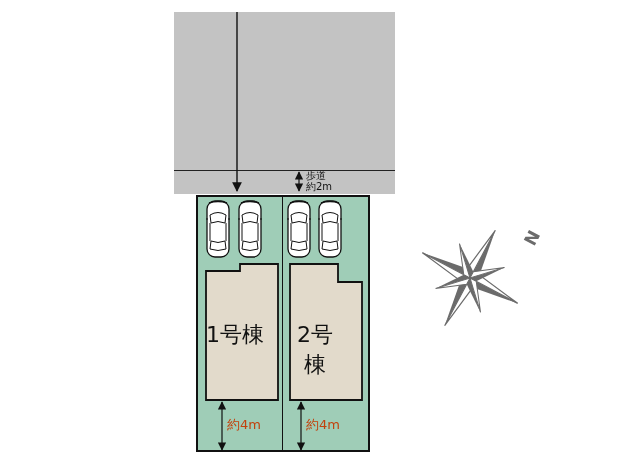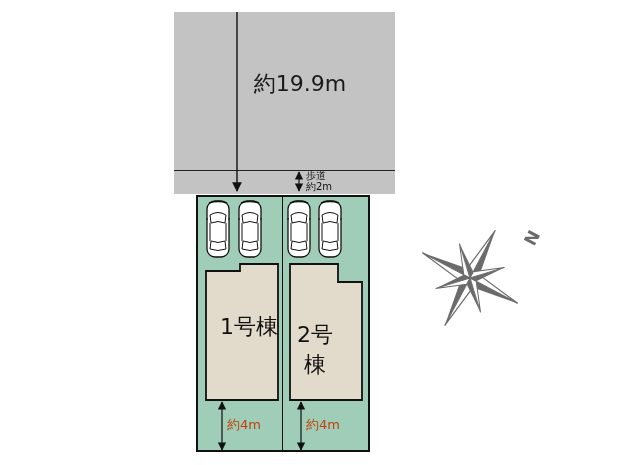--- a/index.html
+++ b/index.html
@@ -14,21 +14,20 @@
   #lot2{left:282px;width:88px;border-left:1px solid #111;}
   .house-label{font-size:22px;color:#111;font-weight:normal;}
   .dim{font-size:13px;color:#c2410c;}
   svg{overflow:visible;}
 </style>
 </head>
 <body>
 
 <div id="road" class="abs"></div>
 <div id="road-label" class="abs">
-  <div>約19.9m</div>
 </div>
 
 <div id="sidewalk" class="abs"></div>
 <div id="sidewalk-label" class="abs">
   <div>歩道</div>
   <div>約2m</div>
 </div>
 
 <div id="lot1" class="abs lot"></div>
 <div id="lot2" class="abs lot"></div>
@@ -90,19 +89,19 @@
       <polygon points="0,36 -5,5 0,0" fill="#6b6b6b"></polygon>
       <polygon points="0,36 5,5 0,0" fill="#fff" stroke="#6b6b6b" stroke-width="1"></polygon>
       <polygon points="36,0 5,5 0,0" fill="#6b6b6b"></polygon>
       <polygon points="36,0 5,-5 0,0" fill="#fff" stroke="#6b6b6b" stroke-width="1"></polygon>
       <polygon points="-36,0 -5,-5 0,0" fill="#6b6b6b"></polygon>
       <polygon points="-36,0 -5,5 0,0" fill="#fff" stroke="#6b6b6b" stroke-width="1"></polygon>
     </g>
   </g>
 </svg>
 
-<div class="abs house-label" style="left:206px;top:312px;width:72px;text-align:right;">1号棟</div>
+<div class="abs house-label" style="left:206px;top:320px;width:72px;text-align:left;">1号棟</div>
 <div class="abs house-label" style="left:290px;top:320px;width:50px;text-align:center;">2号棟</div>
 
 <div class="abs dim" style="left:227px;top:416px;">約4m</div>
 <div class="abs dim" style="left:306px;top:416px;">約4m</div>
 
 <div class="abs" style="left:525px;top:228px;font-size:17px;font-weight:bold;color:#6b6b6b;transform:rotate(-62deg);">N</div>
 
 </body></html>

